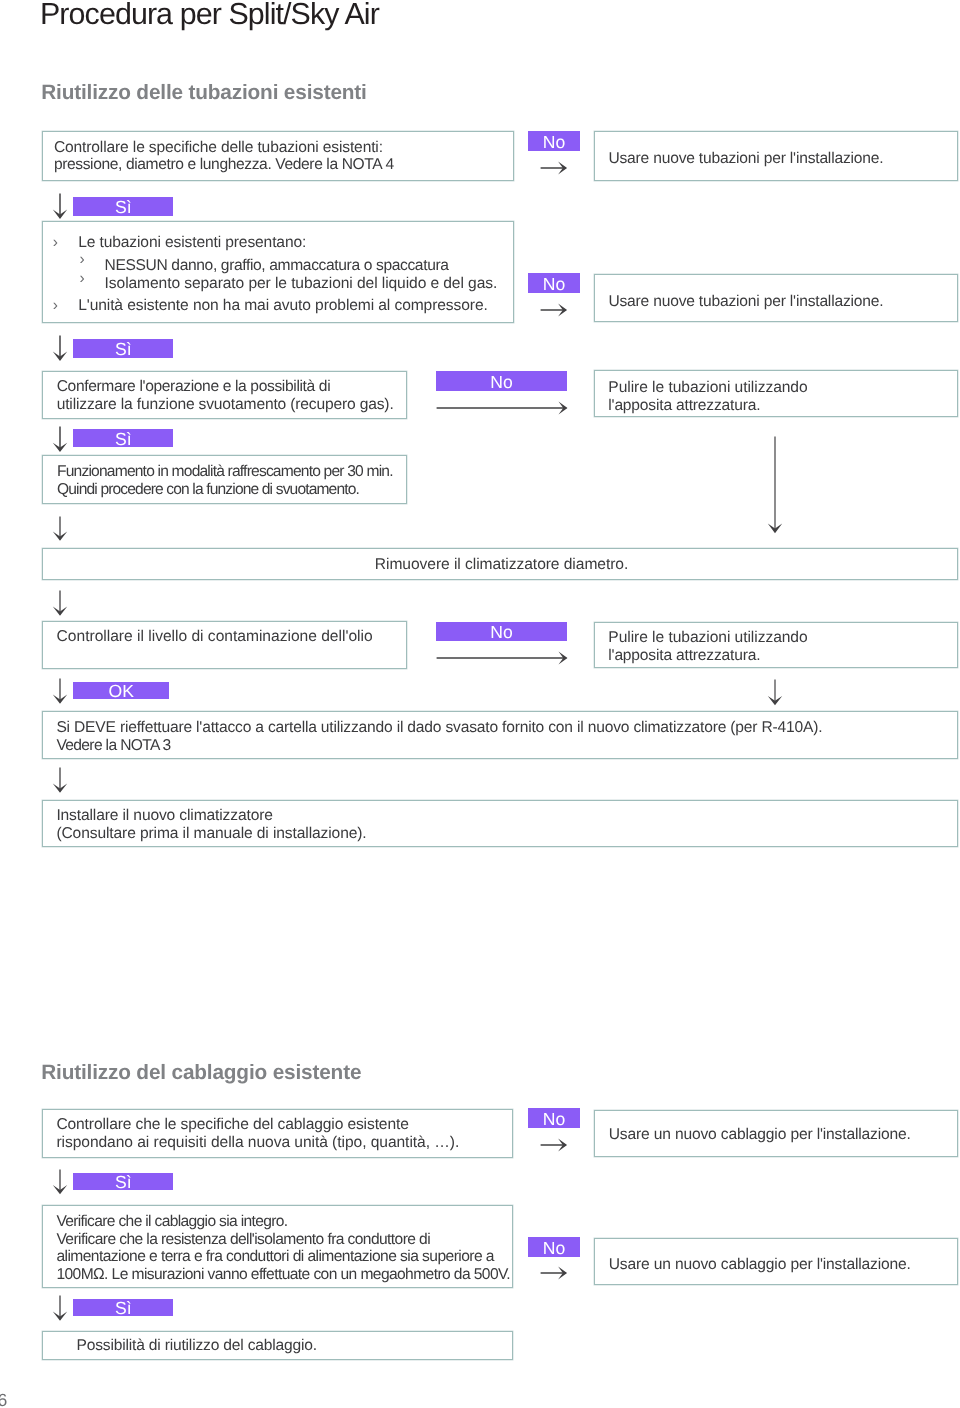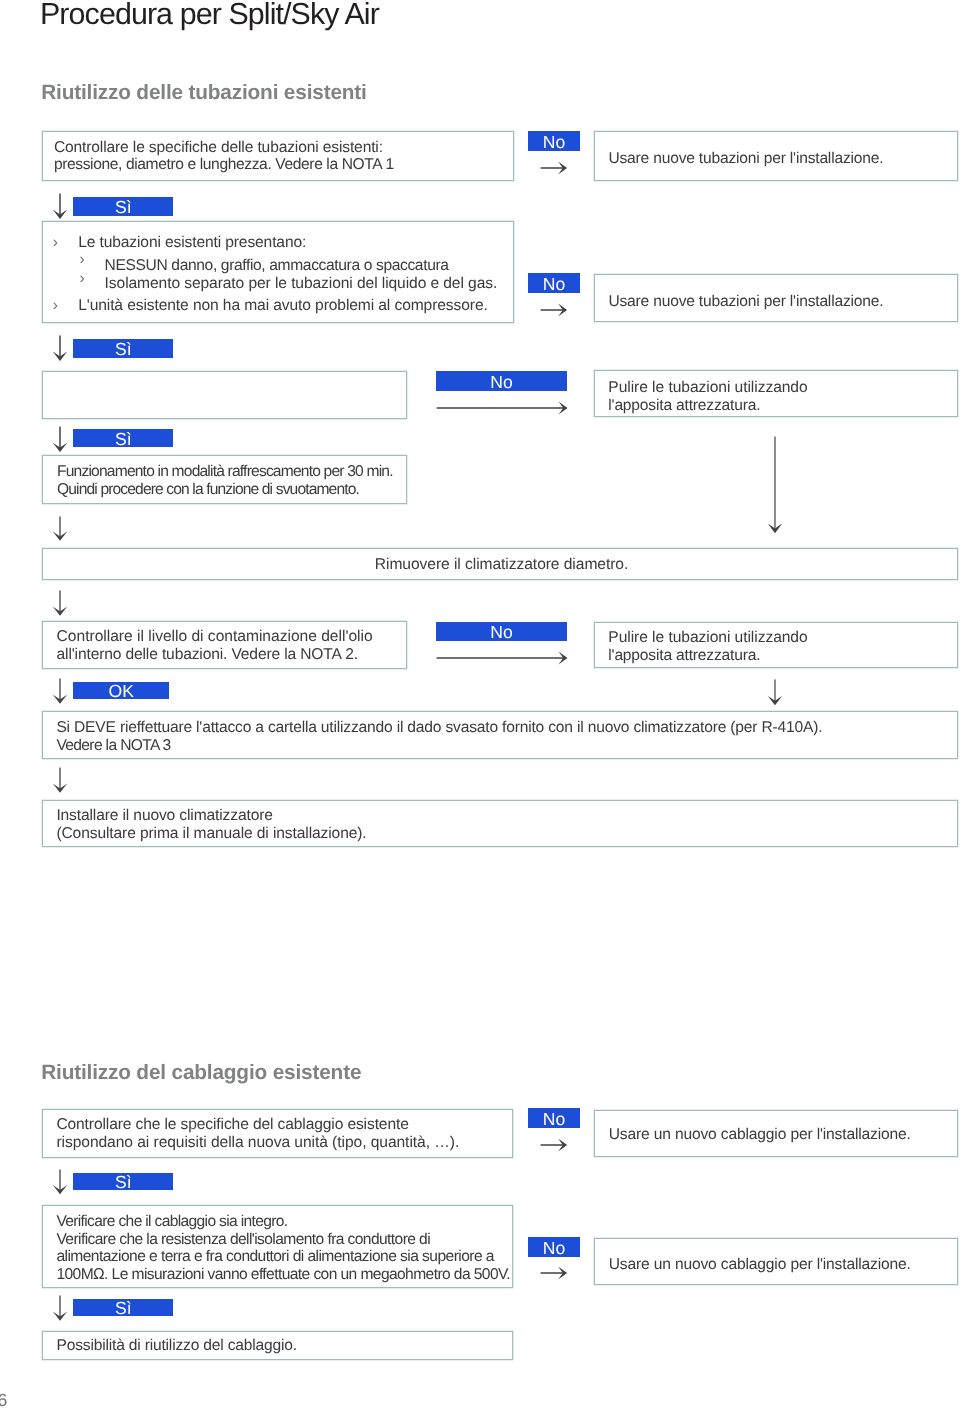--- a/index.html
+++ b/index.html
@@ -7,39 +7,39 @@
   body{width:960px;height:1408px;font-family:"Liberation Sans",sans-serif;overflow:hidden;
        -webkit-font-smoothing:antialiased;-moz-osx-font-smoothing:grayscale;text-rendering:geometricPrecision;}
   .page{position:relative;width:960px;height:1408px;background:#ffffff;}
   .abs{position:absolute;}
   .title{font-size:30.4px;color:#231f20;line-height:30px;white-space:nowrap;letter-spacing:-0.9px;}
   .sect-h{font-size:20.8px;font-weight:bold;color:#808285;line-height:20px;white-space:nowrap;letter-spacing:-0.17px;}
   .box{box-sizing:border-box;border:1px solid #9fbcba;box-shadow:0 0 0 0.45px rgba(159,188,186,0.55);background:#ffffff;}
   .tb{position:absolute;color:#3b3b3d;font-size:15.6px;line-height:17.85px;letter-spacing:-0.36px;}
   .tl{white-space:nowrap;}
   .chv{color:#6d6e71;}
-  .lbl{box-sizing:border-box;background:#1d4ed8;color:#ffffff;font-size:17.6px;font-weight:normal;
+  .lbl{box-sizing:border-box;background:#8b5cf6;color:#ffffff;font-size:17.6px;font-weight:normal;
        display:flex;align-items:center;justify-content:center;letter-spacing:0px;line-height:1;padding-top:3.2px;}
   .pgnum{font-size:17.6px;color:#6d6e71;line-height:18px;}
   .arw{position:absolute;}
   .arw svg{display:block;}
 </style>
 </head>
 <body>
 
 <div class="page">
 
   <div class="abs title" style="left:40px;top:-1.2px;">Procedura per Split/Sky Air</div>
 
   <div class="abs sect-h" style="left:41.2px;top:82.6px;">Riutilizzo delle tubazioni esistenti</div>
 
   <div class="abs box" style="left:42px;top:131px;width:471.5px;height:49.5px;"></div>
   <div class="abs tb" style="left:53.9px;top:138.57px;">
     <div class="tl" style="letter-spacing:-0.141px;">Controllare le specifiche delle tubazioni esistenti:</div>
-    <div class="tl" style="letter-spacing:-0.383px;">pressione, diametro e lunghezza. Vedere la NOTA 1</div>
+    <div class="tl" style="letter-spacing:-0.383px;">pressione, diametro e lunghezza. Vedere la NOTA 4</div>
   </div>
   <div class="abs lbl" style="left:528.3px;top:130.8px;width:51.3px;height:20px;">No</div>
   <div class="abs arw" style="left:540.4px;top:157.7px;">
     <svg width="28.3" height="20" viewBox="0 0 28.3 20">
         <path d="M0.6 10 L25.90 10" stroke="#414042" stroke-width="1.5" fill="none"></path>
         <path d="M18.10 3.60 L27.10 10 L18.10 16.40 L22.86 10 Z" fill="#414042"></path>
       </svg>
   </div>
   <div class="abs box" style="left:594px;top:131px;width:364px;height:49.5px;"></div>
   <div class="abs tb" style="left:608.4px;top:149.97px;">
@@ -87,20 +87,24 @@
     <div class="tl" style="letter-spacing:-0.19px;">Usare nuove tubazioni per l'installazione.</div>
   </div>
   <div class="abs arw" style="left:50.1px;top:334.5px;">
     <svg width="20" height="27.1" viewBox="0 0 20 27.1">
         <path d="M10 0.6 L10 24.70" stroke="#414042" stroke-width="1.5" fill="none"></path>
         <path d="M2.80 16.60 L10 25.90 L17.20 16.60 L10 21.53 Z" fill="#414042"></path>
       </svg>
   </div>
   <div class="abs lbl" style="left:73.3px;top:338.8px;width:100px;height:19.2px;">Sì</div>
   <div class="abs box" style="left:42px;top:371px;width:364.8px;height:47.7px;"></div>
+  <div class="abs tb" style="left:56.7px;top:378.47px;">
+    <div class="tl" style="letter-spacing:-0.359px;">Confermare l'operazione e la possibilità di</div>
+    <div class="tl" style="letter-spacing:-0.162px;">utilizzare la funzione svuotamento (recupero gas).</div>
+  </div>
   <div class="abs lbl" style="left:435.9px;top:371.0px;width:131.3px;height:19.5px;">No</div>
   <div class="abs arw" style="left:435.9px;top:397.5px;">
     <svg width="132.7" height="20" viewBox="0 0 132.7 20">
         <path d="M0.6 10 L130.30 10" stroke="#414042" stroke-width="1.3" fill="none"></path>
         <path d="M122.50 3.60 L131.50 10 L122.50 16.40 L127.26 10 Z" fill="#414042"></path>
       </svg>
   </div>
   <div class="abs box" style="left:594px;top:369.5px;width:364px;height:47px;"></div>
   <div class="abs tb" style="left:608.3px;top:379.47px;">
     <div class="tl" style="letter-spacing:-0.058px;">Pulire le tubazioni utilizzando</div>
@@ -136,21 +140,20 @@
   </div>
   <div class="abs arw" style="left:50.1px;top:590.0px;">
     <svg width="20" height="27.0" viewBox="0 0 20 27.0">
         <path d="M10 0.6 L10 24.60" stroke="#414042" stroke-width="1.3" fill="none"></path>
         <path d="M2.80 16.50 L10 25.80 L17.20 16.50 L10 21.43 Z" fill="#414042"></path>
       </svg>
   </div>
   <div class="abs box" style="left:42px;top:621.4px;width:365.3px;height:47.5px;"></div>
   <div class="abs tb" style="left:56.6px;top:628.47px;">
     <div class="tl" style="letter-spacing:-0.015px;">Controllare il livello di contaminazione dell'olio</div>
-    <div class="tl" style="letter-spacing:-0.142px;">all'interno delle tubazioni. Vedere la NOTA 2.</div>
   </div>
   <div class="abs lbl" style="left:435.9px;top:621.6px;width:131.3px;height:19.5px;">No</div>
   <div class="abs arw" style="left:435.9px;top:647.6px;">
     <svg width="132.7" height="20" viewBox="0 0 132.7 20">
         <path d="M0.6 10 L130.30 10" stroke="#414042" stroke-width="1.3" fill="none"></path>
         <path d="M122.50 3.60 L131.50 10 L122.50 16.40 L127.26 10 Z" fill="#414042"></path>
       </svg>
   </div>
   <div class="abs box" style="left:594px;top:622px;width:364px;height:46px;"></div>
   <div class="abs tb" style="left:608.3px;top:628.67px;">
@@ -232,17 +235,17 @@
   </div>
   <div class="abs arw" style="left:50.1px;top:1294.5px;">
     <svg width="20" height="27.0" viewBox="0 0 20 27.0">
         <path d="M10 0.6 L10 24.60" stroke="#414042" stroke-width="1.3" fill="none"></path>
         <path d="M2.80 16.50 L10 25.80 L17.20 16.50 L10 21.43 Z" fill="#414042"></path>
       </svg>
   </div>
   <div class="abs lbl" style="left:73.3px;top:1299.2px;width:100px;height:17px;">Sì</div>
   <div class="abs box" style="left:42px;top:1331px;width:471.3px;height:29.4px;"></div>
   <div class="abs tb" style="left:56.5px;top:1337.37px;">
-    <div class="tl" style="letter-spacing:-0.188px;">Possibilità di riutilizzo del cablaggio.</div>
+    <div class="tl" style="letter-spacing:-0.188px;margin-left:20px;">Possibilità di riutilizzo del cablaggio.</div>
   </div>
 
   <div class="abs pgnum" style="left:-2.5px;top:1391px;">6</div>
 </div>
 
 </body></html>

